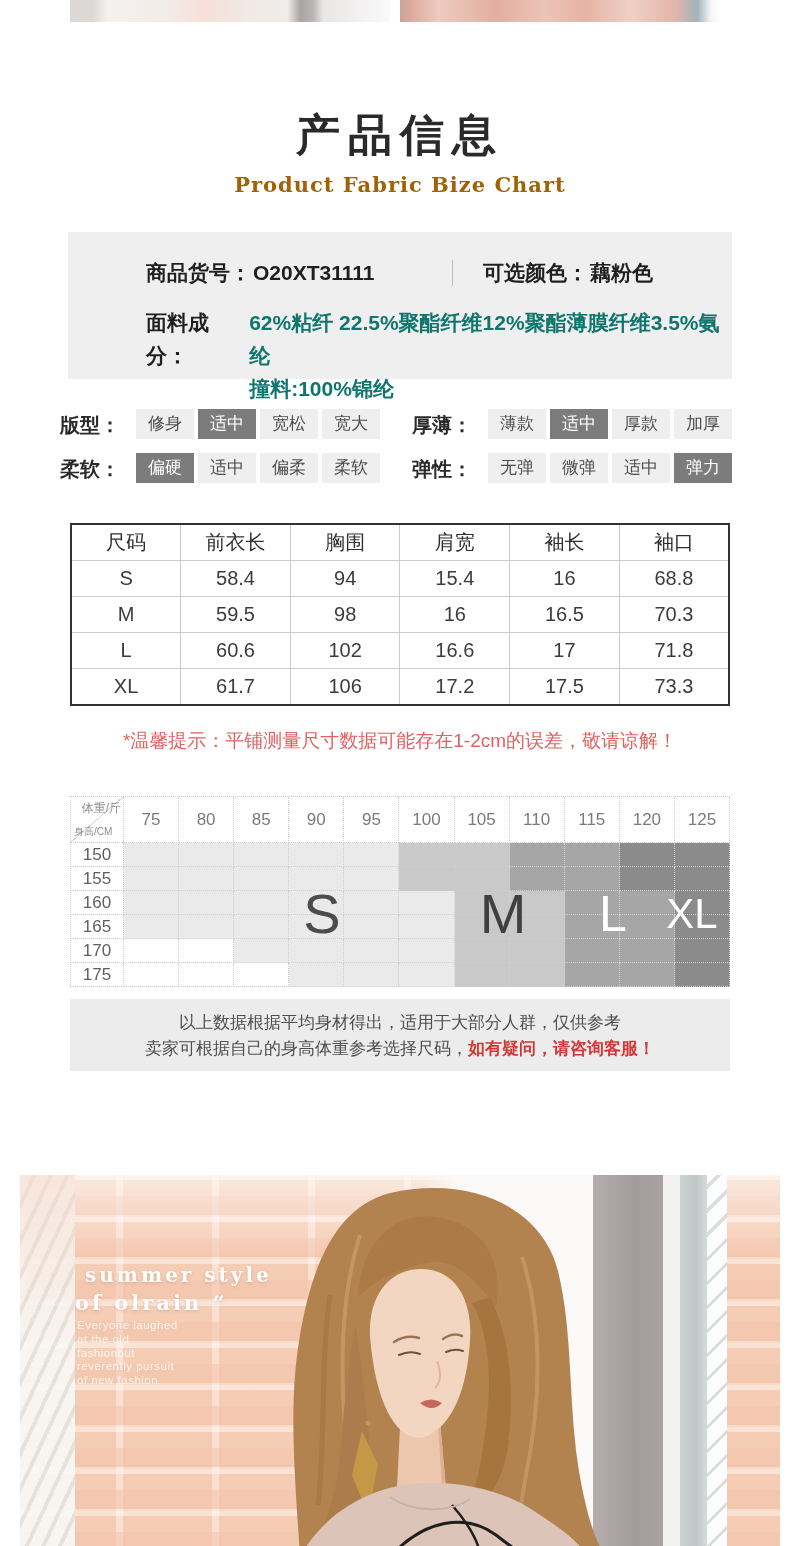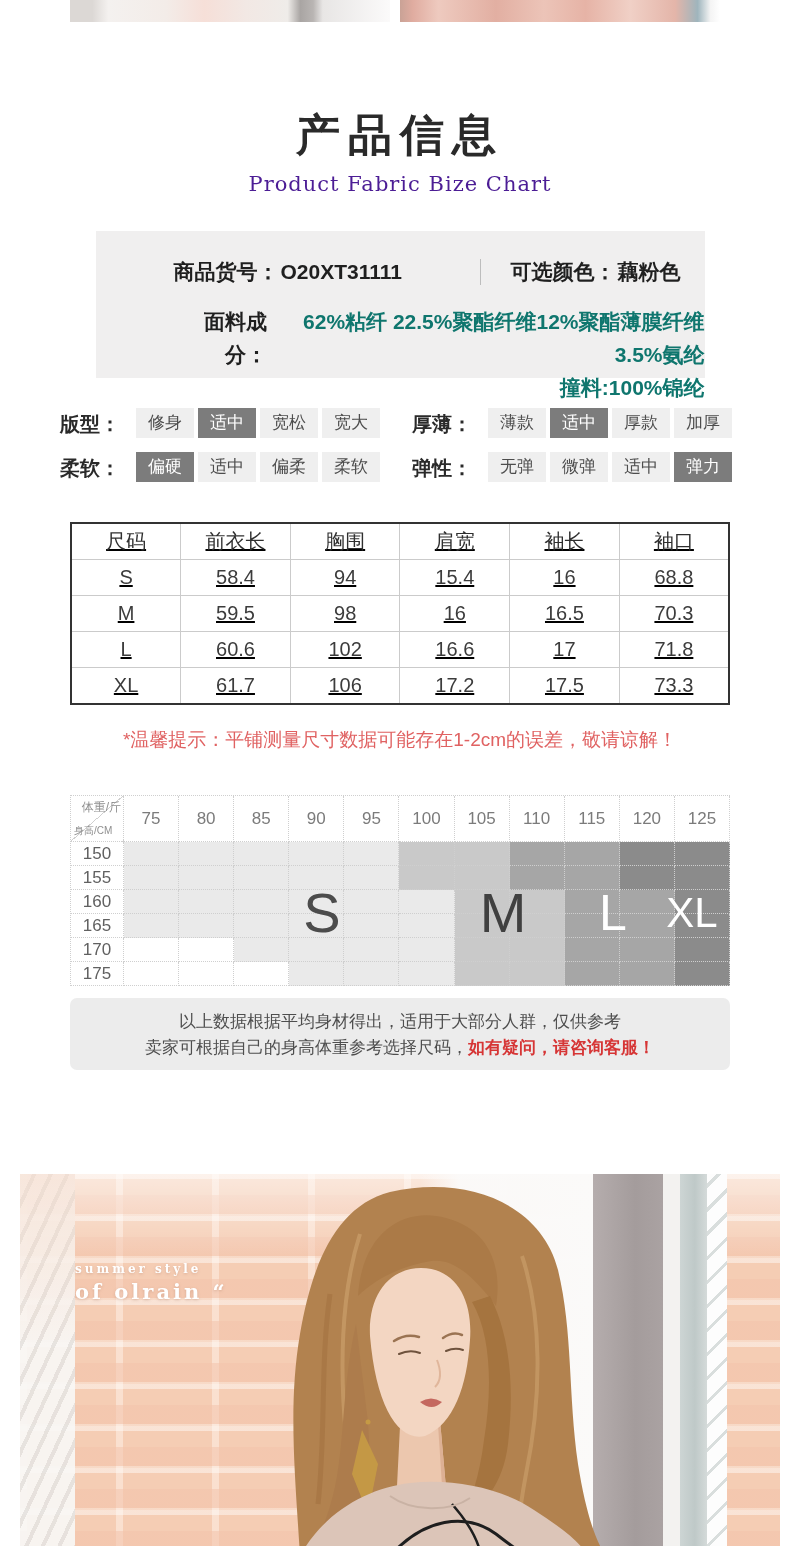--- a/index.html
+++ b/index.html
@@ -7,80 +7,80 @@
   .page{position:relative;width:800px;height:1546px;overflow:hidden;background:#fff;}
 
   
   .top-strip{position:relative;height:22px;}
   .tp{position:absolute;top:0;height:22px;}
   .tp.left{left:70px;width:320px;background:linear-gradient(90deg,#dcd8d5 0%,#dcd8d5 7%,#f4f1ef 12%,#f3ece8 30%,#f6dfd8 42%,#f2e8e4 55%,#efece9 68%,#a9a5a3 72%,#b9b5b3 76%,#e8e6e5 79%,#fbfafa 100%);}
   .tp.right{left:400px;width:320px;background:linear-gradient(90deg,#c9a296 0%,#e0aca0 4%,#eecabf 12%,#e2afa2 30%,#ecc4b8 45%,#e6b3a6 58%,#f0d0c6 72%,#e4b5a9 86%,#9fb5bd 93%,#f4f4f4 97%,#fff 100%);}
 
   
   h1.title{margin:84px 0 0;text-align:center;font-size:44px;font-weight:800;letter-spacing:8px;color:#2a2a2a;}
-  .subtitle{text-align:center;font-size:21px;font-weight:400;color:#4c1d95;margin-top:7px;font-family:"DejaVu Serif","Liberation Serif",serif;letter-spacing:1px;}
-
-  
-  .info-box{width:609px;height:147px;margin:35px auto 4px;background:#f0efef;box-sizing:border-box;padding:25px 0 0 78px;text-align:right;}
+  .subtitle{text-align:center;font-size:21px;font-weight:700;color:#a16207;margin-top:7px;font-family:"DejaVu Serif","Liberation Serif",serif;letter-spacing:1px;}
+
+  
+  .info-box{width:664px;height:147px;margin:35px auto 4px;background:#f0efef;box-sizing:border-box;padding:25px 0 0 78px;}
   .ib-row1{display:flex;align-items:center;font-size:21px;height:32px;}
   .ib-pair1{display:flex;align-items:center;width:296px;}
   .ib-lbl{font-weight:700;color:#1f1f1f;}
   .ib-val{font-weight:700;color:#1f1f1f;margin-left:2px;}
   .ib-div{width:1px;height:26px;background:#bdbdbd;margin:0 30px 0 10px;}
   .ib-row2{display:flex;font-size:21px;margin-top:17px;line-height:33px;}
   .fab-values{font-weight:700;color:#0f766e;}
 
   
   .attr-section{margin-top:30px;}
   .attr-row{display:flex;align-items:center;height:30px;margin:0 0 14px 60px;}
   .attr-label{font-size:20px;font-weight:700;color:#2a2a2a;width:76px;flex:0 0 76px;}
   .attr-group{display:flex;align-items:flex-end;}
   .attr-group.second{margin-left:28px;}
   .attr-opt{width:58px;height:30px;line-height:30px;text-align:center;font-size:17px;background:#efefef;color:#4d4d4d;margin-right:4px;cursor:default;}
   .attr-opt.sel{background:#7c7c7c;color:#fff;}
 
   
-  #size-table{width:660px;margin:40px auto 16px;border-collapse:collapse;table-layout:fixed;border:2px solid #333;text-decoration:underline;}
+  #size-table{width:660px;margin:40px auto 16px;border-collapse:collapse;table-layout:fixed;border:2px solid #333;}
   #size-table th,#size-table td{border:1px solid #cbcbcb;height:35px;text-align:center;font-size:20px;color:#3c3c3c;font-weight:400;padding:0;}
   #size-table th{color:#2f2f2f;}
 
   .tip{text-align:center;font-size:19px;color:#e06262;margin-top:22px;height:26px;}
 
   
   .grid-wrap{position:relative;width:660px;margin:42px auto 0;}
   #size-grid{display:grid;grid-template-columns:53px repeat(11,1fr);border-top:1px dotted #cfcfcf;border-left:1px dotted #cfcfcf;background:#fff;}
   .sg-cell{border-right:1px dotted #cfcfcf;border-bottom:1px dotted #cfcfcf;box-sizing:border-box;}
   .sg-corner{position:relative;height:46px;background:linear-gradient(to bottom right,rgba(0,0,0,0) 49.4%,#cfcfcf 49.4%,#cfcfcf 50.6%,rgba(0,0,0,0) 50.6%);}
   .sg-corner .t{position:absolute;top:3px;right:2px;font-size:12px;color:#8f8f8f;}
   .sg-corner .b{position:absolute;bottom:3px;left:3px;font-size:10px;color:#8f8f8f;}
   .sg-wh{height:46px;display:flex;align-items:center;justify-content:center;font-size:17px;color:#7b7b7b;}
   .sg-h{height:24px;display:flex;align-items:center;justify-content:center;font-size:17px;color:#606060;}
   .sg-z{height:24px;}
   .sg-letter{position:absolute;top:118px;transform:translate(-50%,-50%);font-weight:400;line-height:1;}
 
   
-  .note-box{width:660px;height:72px;margin:12px auto 0;background:#ececec;text-align:center;font-size:17px;color:#4e4e4e;box-sizing:border-box;padding-top:11px;line-height:26px;border-radius:7px;}
+  .note-box{width:660px;height:72px;margin:12px auto 0;background:#ececec;text-align:center;font-size:17px;color:#4e4e4e;box-sizing:border-box;padding-top:11px;line-height:26px;}
   .note-red{color:#d63535;font-weight:700;}
 
   
   .photo{position:relative;width:760px;height:382px;margin:104px auto 0;overflow:hidden;background:#f5cdb4;}
   .brick{position:absolute;inset:0;background-image:
     linear-gradient(180deg,rgba(255,255,255,0.55) 0%,rgba(255,255,255,0) 22%),
     repeating-linear-gradient(180deg,rgba(255,255,255,0.45) 0 5px,rgba(255,255,255,0) 5px 21px,rgba(243,195,171,0.55) 21px 40px,rgba(255,255,255,0.25) 40px 42px),
     repeating-linear-gradient(90deg,rgba(255,243,235,0.5) 0 7px,rgba(0,0,0,0) 7px 96px);}
   .shutter-left{position:absolute;left:0;top:0;width:55px;height:382px;background:repeating-linear-gradient(115deg,#f9f8f6 0 11px,#e6e4e1 11px 15px);opacity:.92;}
   .shutter-left:after{content:"";position:absolute;inset:0;background:linear-gradient(180deg,rgba(246,216,198,0.55),rgba(255,255,255,0) 45%);}
   .window-glow{position:absolute;left:400px;top:0;width:175px;height:382px;background:linear-gradient(90deg,rgba(255,255,255,0) 0,rgba(251,250,249,0.95) 22%,#fbfaf9 100%);}
   .gray-panel{position:absolute;left:573px;top:0;width:70px;height:382px;background:linear-gradient(90deg,#b5adad,#a49c9c 60%,#aaa2a2);}
   .frame-white{position:absolute;left:643px;top:0;width:17px;height:382px;background:#f3f2f0;}
   .frame-blue{position:absolute;left:660px;top:0;width:27px;height:382px;background:linear-gradient(90deg,#cdd5d4,#bfc9c8 55%,#d4dad9);}
   .zigzag{position:absolute;left:687px;top:0;width:20px;height:382px;background:#eef0ef;background-image:repeating-linear-gradient(135deg,#fdfdfd 0 7px,#d9dedd 7px 10px,#fdfdfd 10px 17px);}
   .woman{position:absolute;left:220px;top:0;width:420px;height:382px;}
   .caption{position:absolute;left:55px;top:88px;color:#fff;font-family:"DejaVu Serif","Liberation Serif",serif;font-weight:700;text-shadow:0 1px 3px rgba(160,110,90,0.35);}
-  .cap1{font-size:12px;letter-spacing:3px;}
+  .cap1{font-size:20px;letter-spacing:3px;padding-left:10px;}
   .cap2{font-size:21px;letter-spacing:3px;margin-top:3px;}
   #photo-lines{position:absolute;left:57px;top:144px;font-size:11.5px;line-height:13.8px;color:rgba(255,255,255,0.78);letter-spacing:0.5px;}
 </style>
 </head>
 <body>
 
 <div class="page">
 
   <div class="top-strip">
     <div class="tp left"></div>
@@ -338,15 +338,22 @@
       <path d="M60,382 C84,338 128,314 170,309 C212,304 262,314 294,336 C322,354 340,368 348,382 Z" fill="#dcc5b8"></path>
       <path d="M150,382 C184,344 226,338 256,360 C270,371 279,377 286,382" stroke="#1e1e1e" stroke-width="3" fill="none"></path>
       <path d="M212,330 C226,346 238,364 241,382" stroke="#1e1e1e" stroke-width="2.5" fill="none"></path>
       <path d="M150,322 C172,338 210,338 230,324" stroke="#c9b2a4" stroke-width="2" fill="none"></path>
     </svg>
 
     <div class="caption">
       <div class="cap1">summer  style</div>
       <div class="cap2">of  olrain “</div>
     </div>
+    <div id="photo-lines">
+        <div>Everyone laughed</div>
+        <div>at the old</div>
+        <div>fashionbut</div>
+        <div>reverently pursuit</div>
+        <div>of new fashion</div>
+      </div>
   </div>
 
 </div>
 
 </body></html>

